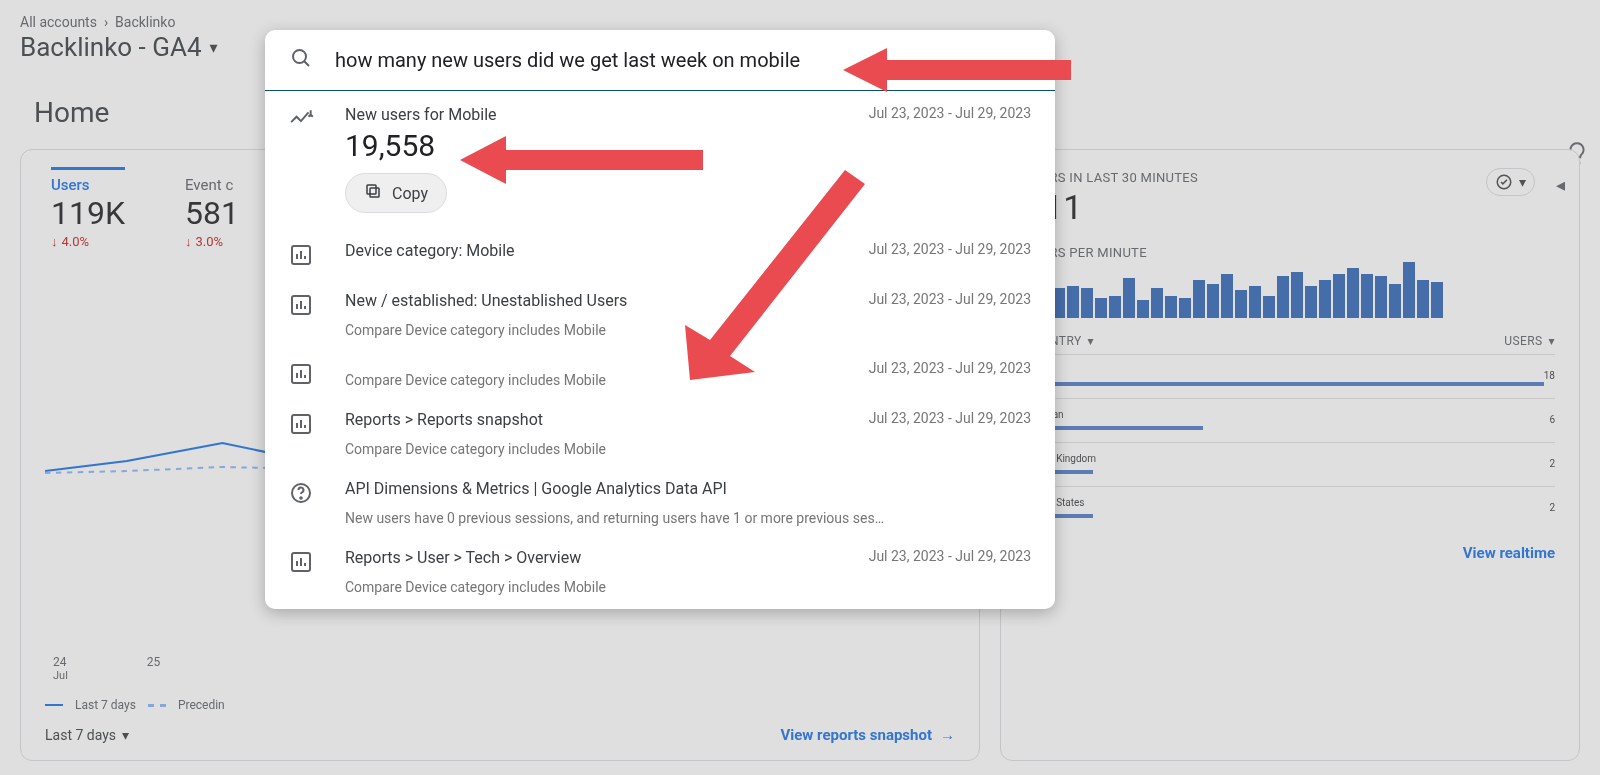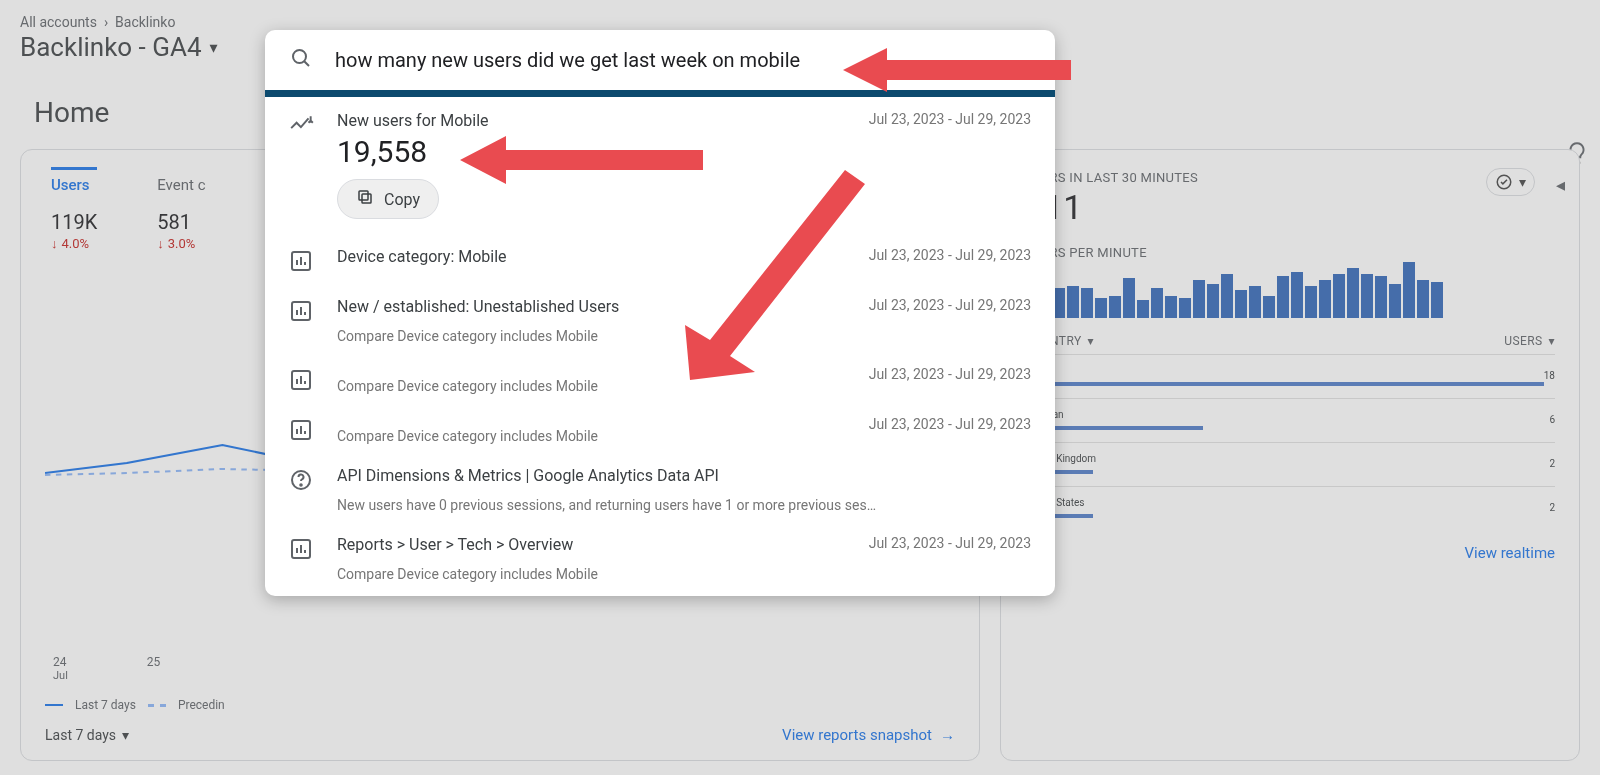--- a/index.html
+++ b/index.html
@@ -30,58 +30,58 @@
   .card{border:1px solid var(--border);border-radius:12px;padding:20px 24px 16px 24px;background:#fff}
   .card.wide{flex:0 0 960px;display:flex;flex-direction:column}
   .card.side{flex:1;display:flex;flex-direction:column;position:relative}
 
   
   .metrics{display:flex;gap:60px;margin-left:6px}
   .metric{display:flex;flex-direction:column}
   .metric.active{border-top:3px solid var(--blue);margin-top:-3px}
   .metric .label{font-size:15px;color:var(--grey-text);margin-top:6px}
   .metric.active .label{color:var(--blue);font-weight:500}
-  .metric .value{font-size:20px;color:var(--black-text);margin:16px 0 2px 0}
+  .metric .value{font-size:32px;color:var(--black-text);margin:0 0 2px 0}
   .metric .delta{font-size:13px;display:flex;align-items:center;gap:4px}
   .delta.down{color:var(--red)}
 
   
   .chart-zone{height:250px;position:relative;margin-top:22px}
   .chart-line{position:absolute;left:0;bottom:40px;height:60px;width:60%}
   .xaxis{display:flex;gap:79px;margin-top:auto;font-size:12px;color:var(--grey-text);padding-left:8px}
   .xaxis .month{display:block;font-size:11px}
   .legend{display:flex;gap:12px;align-items:center;font-size:12px;color:var(--grey-text);margin-top:16px}
   .lg-solid{width:18px;height:2px;background:var(--blue);display:inline-block}
   .lg-dash{width:18px;height:0;border-top:3px dashed #8ab4f8;display:inline-block}
 
   .card-footer{display:flex;justify-content:space-between;align-items:center;margin-top:14px}
   .range-select{font-size:14px;color:#3c4043;display:flex;align-items:center;gap:6px}
-  .cta-link{color:var(--blue);font-size:15px;font-weight:400;display:flex;align-items:flex-end;gap:8px}
+  .cta-link{color:var(--blue);font-size:15px;font-weight:700;display:flex;align-items:flex-end;gap:8px}
 
   
   .side .sec-label{font-size:13px;letter-spacing:.3px;color:var(--grey-text)}
   .side .big-value{font-size:34px;color:#202124;margin:2px 0 18px 0}
   .side .chk-btn{position:absolute;top:18px;right:44px;border:1px solid var(--border);border-radius:20px;padding:4px 8px;display:flex;align-items:center;gap:6px;font-size:14px;color:#444}
   .side .arrow-right-btn{position:absolute;top:24px;right:14px;color:#5f6368;font-size:18px}
   .bulb-btn{position:absolute;top:140px;right:10px;color:#5f6368}
   .bars{display:flex;align-items:flex-end;gap:2px;height:58px;background:#fff}
   .bars div{width:12px;background:#3267b8}
   .table-head{display:flex;justify-content:space-between;font-size:12px;letter-spacing:.4px;color:var(--grey-text);margin:16px 0 6px 0}
   .table-head span{display:flex;align-items:center;gap:6px}
   .row{display:flex;justify-content:space-between;align-items:center;font-size:10px;color:#3c4043;border-top:1px solid #e0e0e0;padding:10px 0 12px 0}
   .row .bar{height:4px;background:#4f7bc7;margin-top:6px}
   .side .card-footer{justify-content:flex-end}
 
   
   .popup{position:absolute;top:30px;left:265px;width:790px;background:#fff;border-radius:10px;box-shadow:0 4px 16px rgba(0,0,0,.25);z-index:20}
-  .popup-search{display:flex;align-items:center;gap:20px;padding:16px 24px;border-bottom:7px solid #0c4a6e}
+  .popup-search{display:flex;align-items:center;gap:20px;padding:16px 24px;border-bottom:1px solid #0c4a6e}
   .popup-search .icon{color:#5f6368}
   .popup-search input{border:0;outline:0;font-size:20px;color:#202124;flex:1}
 
-  .result{display:flex;align-items:flex-start;gap:22px;padding:14px 24px}
+  .result{display:flex;align-items:flex-start;gap:30px;padding:14px 24px}
   .result + .result{padding-top:8px}
   .result .ico{width:26px;height:26px;color:#5f6368;flex-shrink:0;margin-top:2px}
   .result .body{flex:1;min-width:0}
   .result .title{font-size:16px;color:#3c4043}
   .result .sub{font-size:14px;color:#767676;margin-top:12px;white-space:nowrap;overflow:hidden;text-overflow:ellipsis}
   .result .date{font-size:14px;color:#767676;white-space:nowrap;}
   .hero-val{font-size:30px;color:#202124;margin:4px 0 10px 0}
   .copy-btn{display:inline-flex;align-items:center;gap:10px;border:1px solid var(--border);border-radius:22px;padding:8px 18px;font-size:16px;color:#3c4043}
 
   
@@ -329,20 +329,21 @@
     <div class="date">Jul 23, 2023 - Jul 29, 2023</div>
       </div>
       <div class="result">
     <span class="ico"><svg width="24" height="24" viewBox="0 0 24 24" fill="none" stroke="currentColor" stroke-width="2">
             <rect x="3" y="3" width="18" height="18" rx="2"></rect>
             <line x1="8" y1="16" x2="8" y2="11"></line>
             <line x1="12" y1="16" x2="12" y2="8"></line>
             <line x1="16" y1="16" x2="16" y2="13"></line>
           </svg></span>
     <div class="body">
+      <div class="title">Reports &gt; Reports snapshot</div>
       <div class="sub">Compare Device category includes Mobile</div>
     </div>
     <div class="date">Jul 23, 2023 - Jul 29, 2023</div>
       </div>
       <div class="result">
     <span class="ico"><svg width="24" height="24" viewBox="0 0 24 24" fill="none" stroke="currentColor" stroke-width="2">
             <circle cx="12" cy="12" r="9"></circle>
             <path d="M9.5 9a2.5 2.5 0 1 1 3.5 2.3c-.9.4-1 1-1 1.7"></path>
             <circle cx="12" cy="17" r=".8" fill="currentColor"></circle>
           </svg></span>

